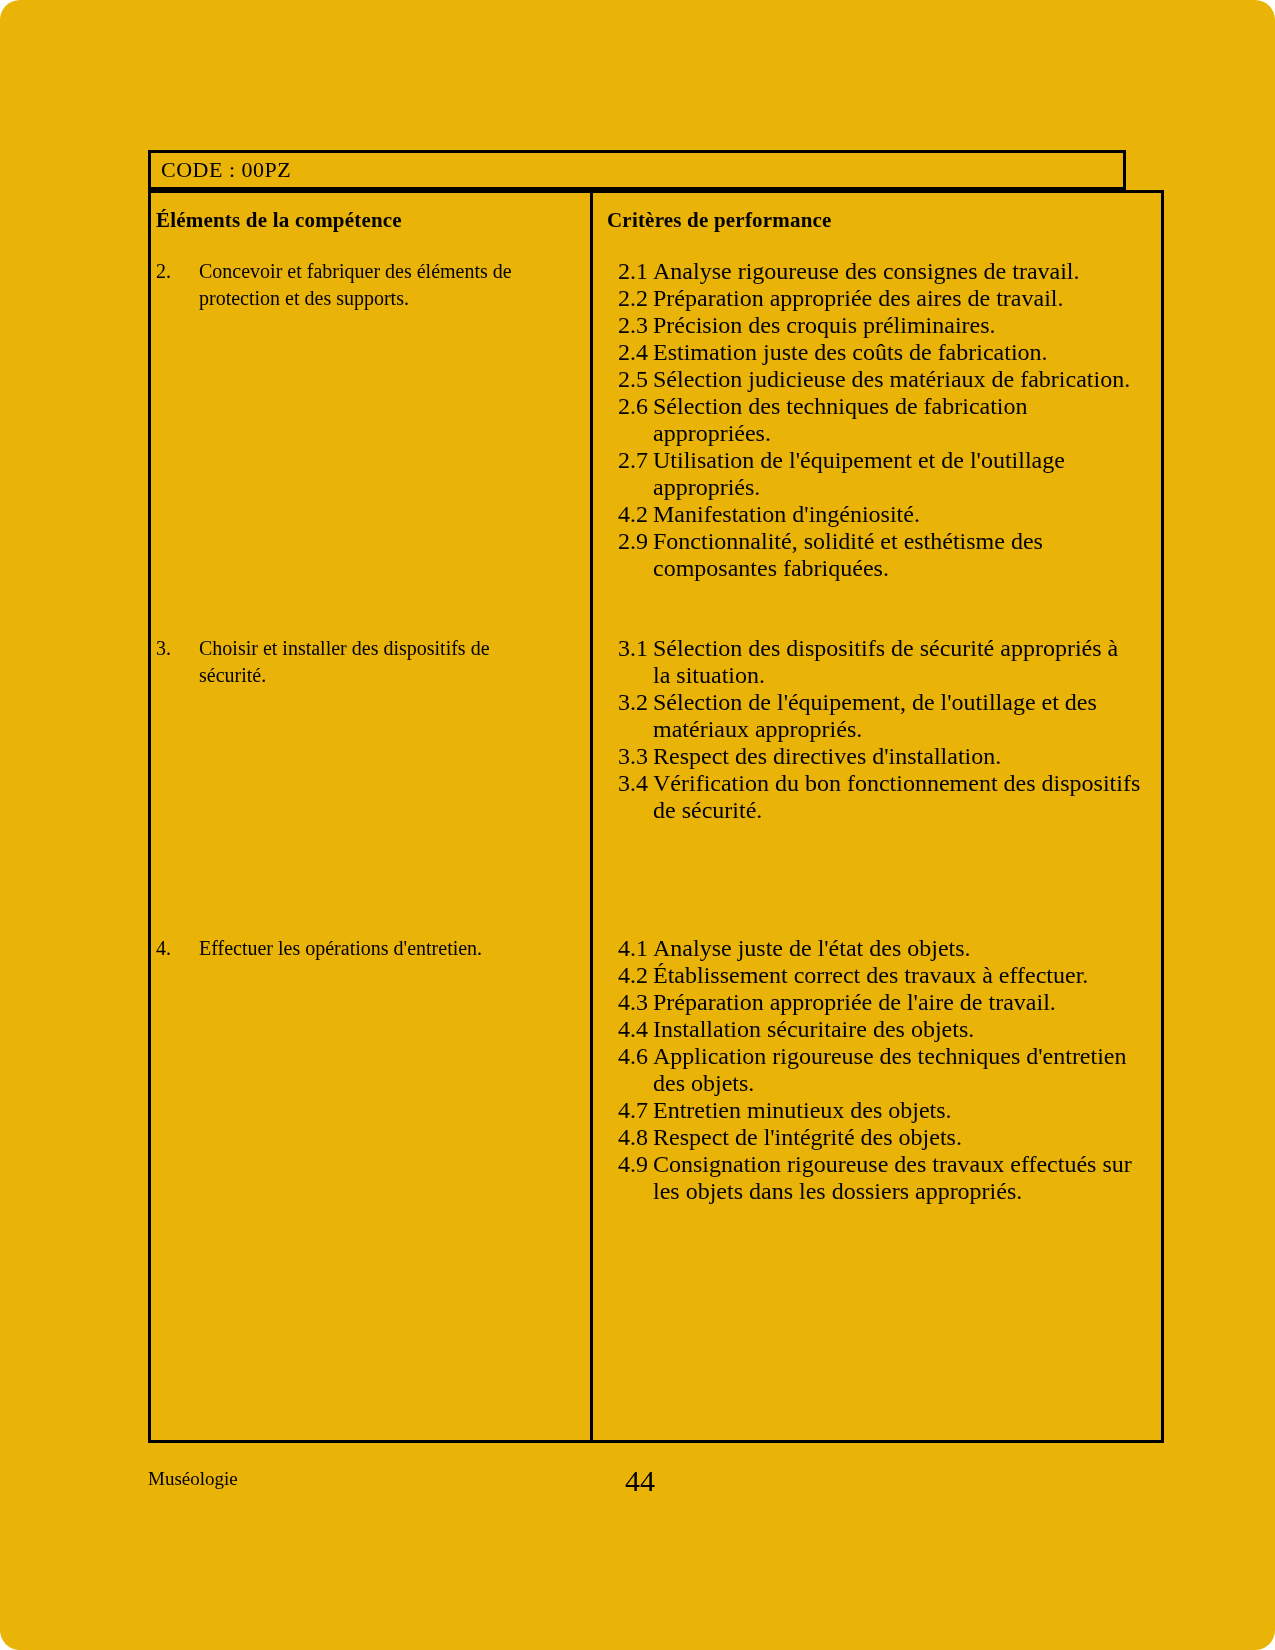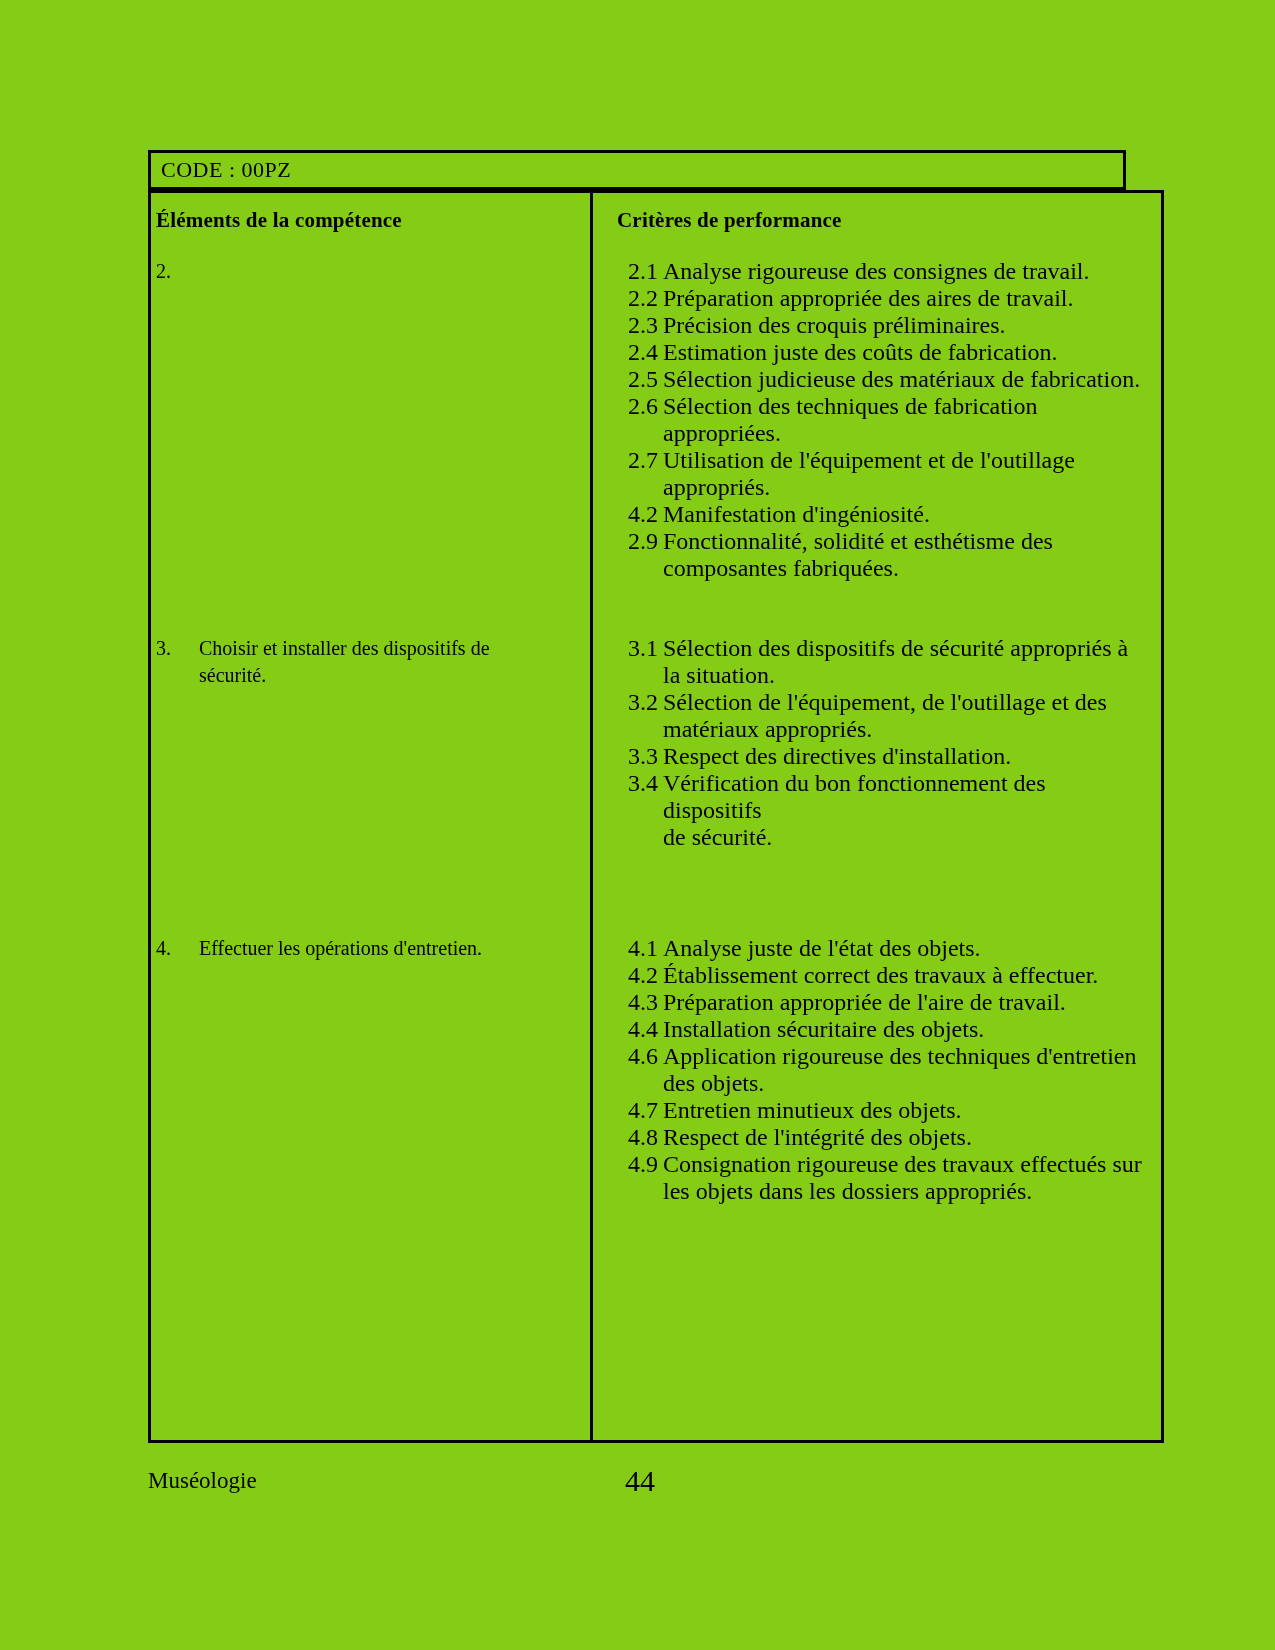--- a/index.html
+++ b/index.html
@@ -3,21 +3,21 @@
 <meta charset="utf-8">
 <style>
   * { margin: 0; padding: 0; box-sizing: border-box; }
   html, body { background: #ffffff; }
   body {
     width: 1275px; height: 1650px;
     position: relative;
     font-family: "Liberation Serif", "DejaVu Serif", serif;
     color: #000;
   }
-  .page { position: absolute; inset: 0; background: #84cc16; }
+  .page { position: absolute; inset: 0; background: #eab308; border-radius: 20px; }
 
   
   .code-box {
     position: absolute;
     left: 148px; top: 150px; width: 978px; height: 40px;
     border: 3px solid #000;
     font-size: 22px; line-height: 33px;
     padding-left: 10px;
     letter-spacing: 0.5px;
   }
@@ -34,21 +34,21 @@
     left: 439px; top: 0; bottom: 0; width: 3px;
     background: #000;
   }
   .t-row { display: grid; grid-template-columns: 442px 1fr; }
   .t-row.header-row { height: 65px; }
   .t-row.row-2 { height: 377px; }
   .t-row.row-3 { height: 300px; }
   .t-row.row-4 { flex: 1; }
 
   .cell-left  { padding: 0 14px 0 5px; }
-  .cell-right { padding: 0 12px 0 24px; }
+  .cell-right { padding: 0 12px 0 14px; }
 
   .col-header {
     font-weight: 700;
     font-size: 21px;
     padding-top: 15px;
     letter-spacing: 0.2px;
   }
 
   .element-item {
     display: grid; grid-template-columns: 43px 1fr;
@@ -57,21 +57,21 @@
   .criteria-list { padding-left: 11px; }
   .criterion {
     display: grid; grid-template-columns: 35px 1fr;
     font-size: 24px; line-height: 27px;
   }
   .pre-line { white-space: pre-line; }
 
   
   .footer-left {
     position: absolute; left: 148px; top: 1468px;
-    font-size: 23px;
+    font-size: 19px;
     text-align: right;
   }
   .footer-page {
     position: absolute; left: 625px; top: 1464px;
     font-size: 30px;
   }
 </style>
 </head>
 <body>
 
@@ -86,20 +86,22 @@
 
     <div class="t-row header-row">
       <div class="cell-left col-header">Éléments de la compétence</div>
       <div class="cell-right col-header">Critères de performance</div>
     </div>
 
     <div class="t-row row-2">
       <div class="cell-left">
         <div class="element-item">
           <span>2.</span>
+          <span class="pre-line">Concevoir et fabriquer des éléments de
+protection et des supports.</span>
         </div>
       </div>
       <div class="cell-right">
         <div class="criteria-list">
           <div class="criterion">
             <span>2.1</span>
             <span class="pre-line">Analyse rigoureuse des consignes de travail.</span>
           </div>
           <div class="criterion">
             <span>2.2</span>

